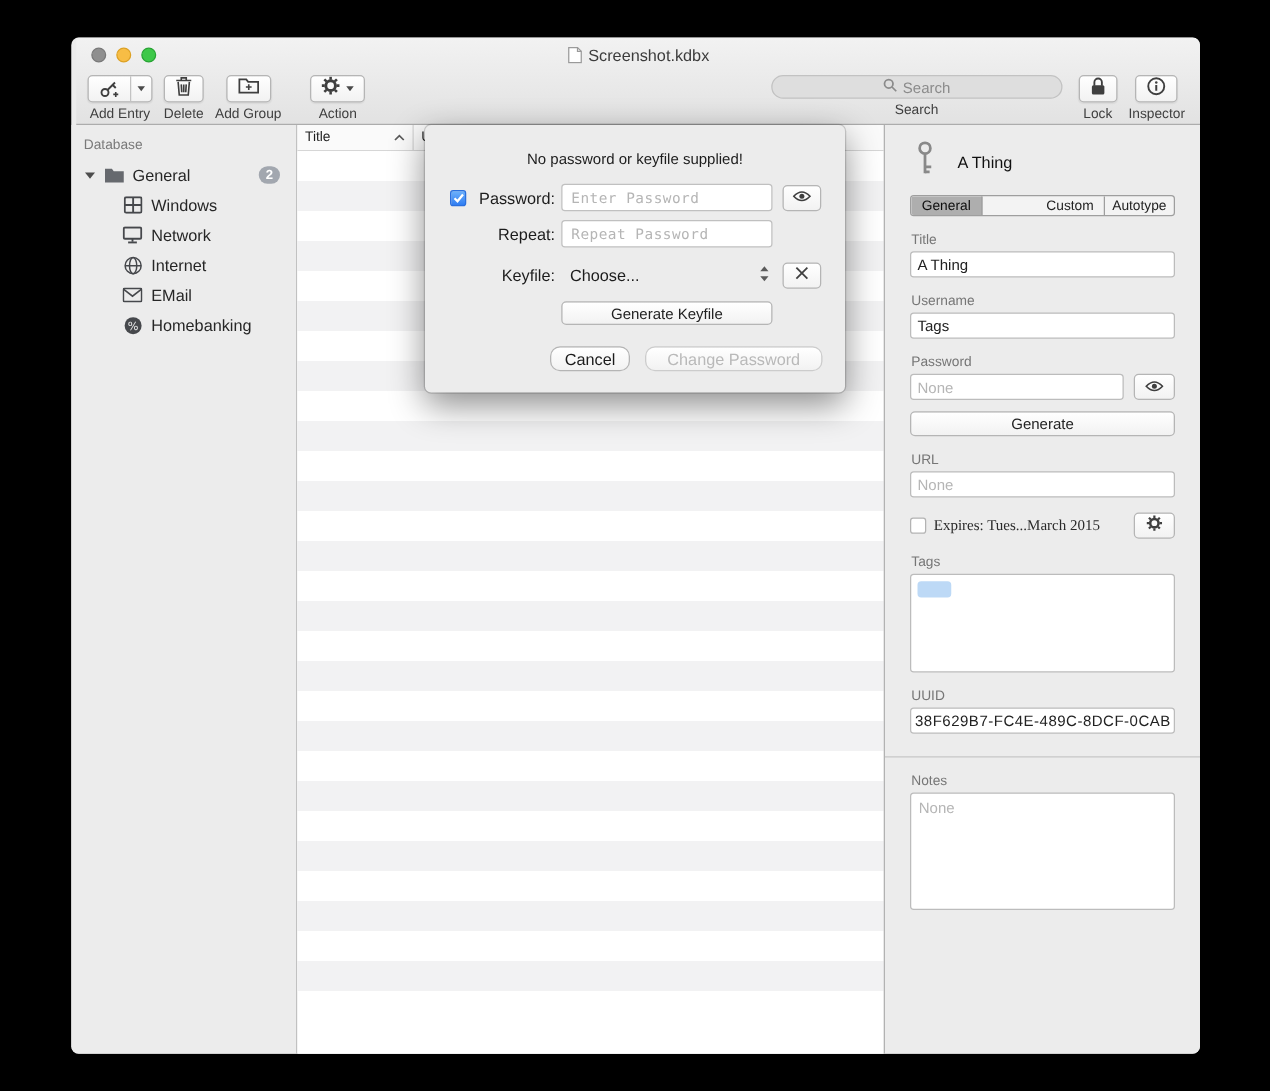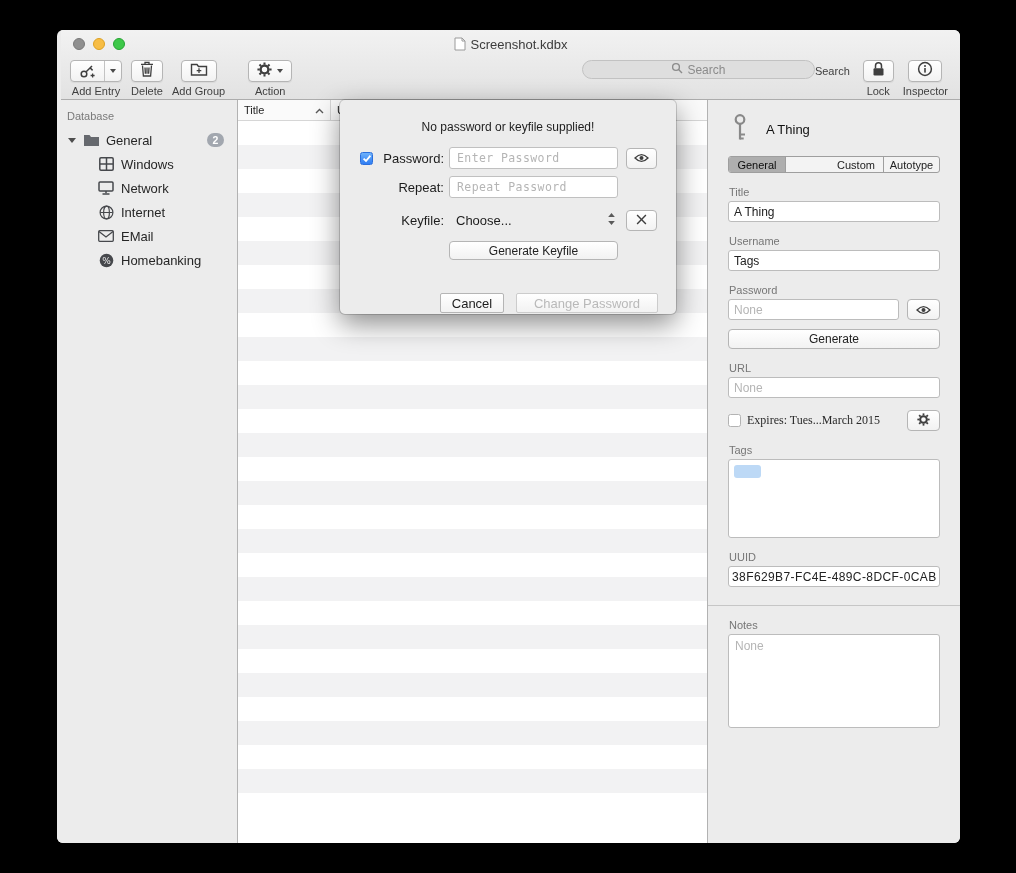--- a/index.html
+++ b/index.html
@@ -35,21 +35,21 @@
   .tb-btn { height:22px; background:linear-gradient(#ffffff,#f2f2f2);
     border:1px solid #b5b5b5; border-radius:4px; display:flex; align-items:center;
     justify-content:center; padding:0 8px; box-shadow:0 1px 1px rgba(0,0,0,.06); }
   .tb-cap { font-size:11px; color:#3f3f3f; margin-top:3px; white-space:nowrap; }
   .tb-btn.split { padding:0; }
   .tb-btn .seg { display:flex; align-items:center; justify-content:center; height:100%; padding:0 8px; }
   .tb-btn .seg.arrow { border-left:1px solid #c3c3c3; padding:0 5px; }
   .tri-down { width:0; height:0; border-left:3.5px solid transparent;
     border-right:3.5px solid transparent; border-top:4.5px solid #4a4a4a; display:inline-block; }
   .tb-gear-arrow { margin-left:5px; }
-  .tb-search { margin-left:auto; display:flex; flex-direction:row; align-items:center; margin-right:13px; }
+  .tb-search { margin-left:auto; display:flex; flex-direction:column; align-items:center; margin-right:13px; }
   .search-field { width:233px; height:19px; border-radius:10px; background:#dedede;
     border:1px solid #c2c2c2; display:flex; align-items:center; justify-content:center;
     gap:4px; color:#8b8b8b; font-size:12px; }
   
   .content { position:absolute; top:70px; left:0; right:0; bottom:0; display:flex; }
   .sidebar { width:181px; background:#ececec; border-right:1px solid #b2b2b2; padding-top:8px; }
   .sb-header { font-size:11px; color:#797979; padding:2px 0 6px 10px; }
   .sb-row { height:24px; display:flex; align-items:center; font-size:13px; color:#262626; }
   .sb-row .disclosure { width:0; height:0; border-left:4.5px solid transparent;
     border-right:4.5px solid transparent; border-top:5.5px solid #4d4d4d;
@@ -122,22 +122,22 @@
   .dlg-field { width:169px; height:22px; margin-left:5px; background:#fff;
     border:1px solid #c0c0c0; border-radius:3px; display:flex; align-items:center; padding:0 7px; }
   .popup { width:169px; height:22px; margin-left:5px; display:flex; align-items:center;
     padding:0 2px 0 7px; font-size:13px; color:#1c1c1c; justify-content:space-between; }
   .dlg-row .mini-btn { margin-left:8px; width:31px; }
   .gen-btn { margin:10px 0 0 109px; width:169px; height:19px;
     background:linear-gradient(#ffffff,#f2f2f2); border:1px solid #b5b5b5; border-radius:4px;
     display:flex; align-items:center; justify-content:center; font-size:12px; color:#222; }
   .dlg-buttons { display:flex; margin:17px 0 0 100px; gap:12px; }
   .btn { height:20px; background:linear-gradient(#ffffff,#f2f2f2); border:1px solid #b5b5b5;
-    border-radius:2px; display:flex; align-items:center; justify-content:center;
-    font-size:13px; color:#1c1c1c;margin-top:16px; }
+    border-radius:8px; display:flex; align-items:center; justify-content:center;
+    font-size:13px; color:#1c1c1c; }
   .btn.cancel { width:64px; }
   .btn.disabled { width:142px; color:#b9b9b9; border-color:#cccccc; }
 </style>
 </head>
 <body>
 
 <div class="window">
 
   <div class="chrome">
     <div class="titlebar">

